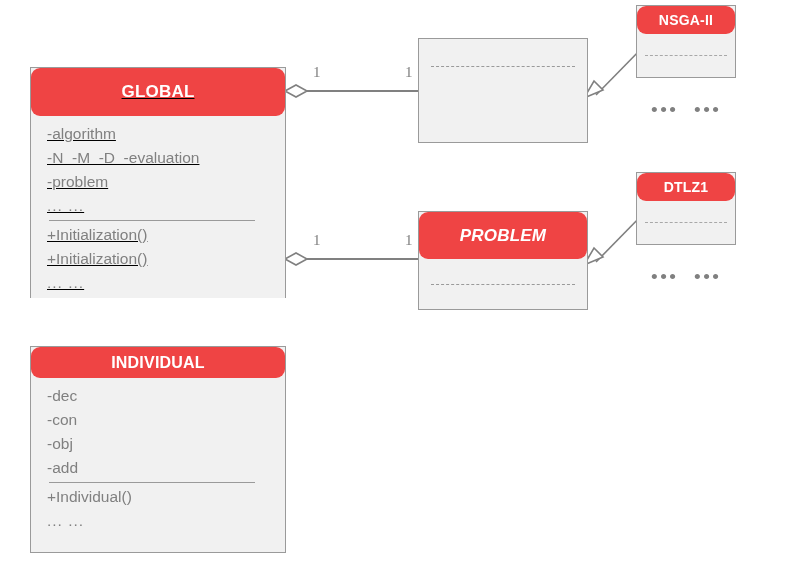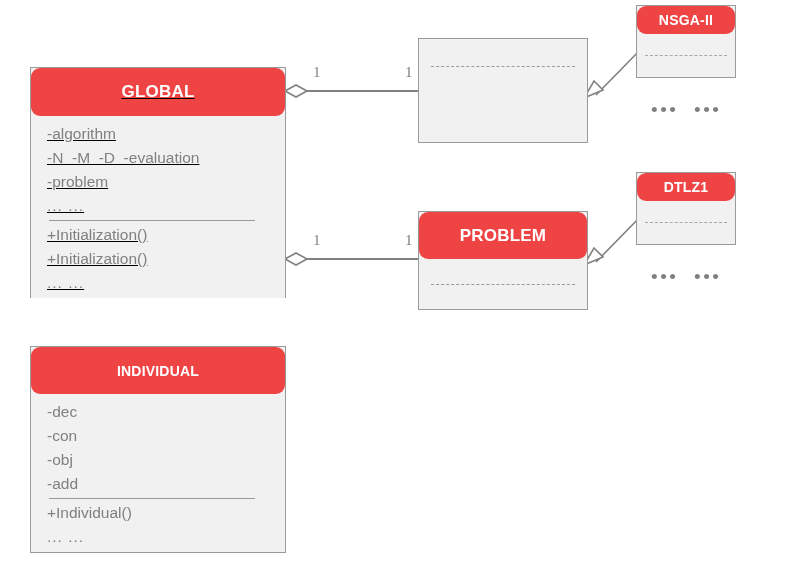--- a/index.html
+++ b/index.html
@@ -153,21 +153,21 @@
     </div>
   </div>
 
   <div class="uml-class midempty" style="left:418px; top:38px; width:170px; height:105px;">
     <div class="uml-body" style="height:55px;">
       <hr class="sep-dashed-wide">
     </div>
   </div>
 
   <div class="uml-class midempty" style="left:418px; top:211px; width:170px; height:99px;">
-    <div class="uml-header" style="height:47px; font-size:17px;">
+    <div class="uml-header" style="height:47px; font-size:17px;font-style:italic;">
       <span>PROBLEM</span>
     </div>
     <div class="uml-body" style="height:50px;">
       <hr class="sep-dashed-wide">
     </div>
   </div>
 
   <div class="uml-class leaf" style="left:636px; top:5px; width:100px; height:73px;">
     <div class="uml-header" style="height:28px;">
       <span>NSGA-II</span>
@@ -180,21 +180,21 @@
   <div class="uml-class leaf" style="left:636px; top:172px; width:100px; height:73px;">
     <div class="uml-header" style="height:28px;">
       <span>DTLZ1</span>
     </div>
     <div class="uml-body" style="height:43px;">
       <hr class="sep-dotted">
     </div>
   </div>
 
   <div class="uml-class" style="left:30px; top:346px; width:256px; height:207px;">
-    <div class="uml-header" style="height:47px; font-size:14px;">
+    <div class="uml-header" style="height:31px; font-size:16px;">
       <span>INDIVIDUAL</span>
     </div>
     <div class="uml-body" style="height:151px;">
       <div class="uml-line">-dec</div>
       <div class="uml-line">-con</div>
       <div class="uml-line">-obj</div>
       <div class="uml-line">-add</div>
       <hr class="sep-solid">
       <div class="uml-line">+Individual()</div>
       <div class="uml-line ellipsis">... ...</div>

